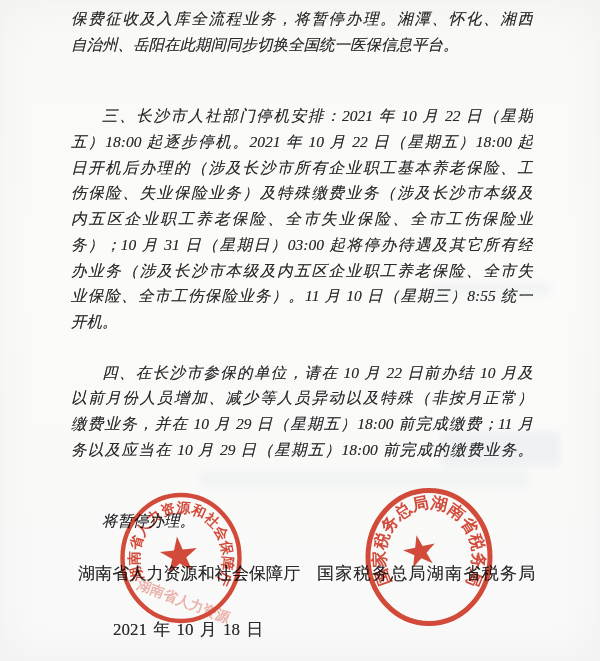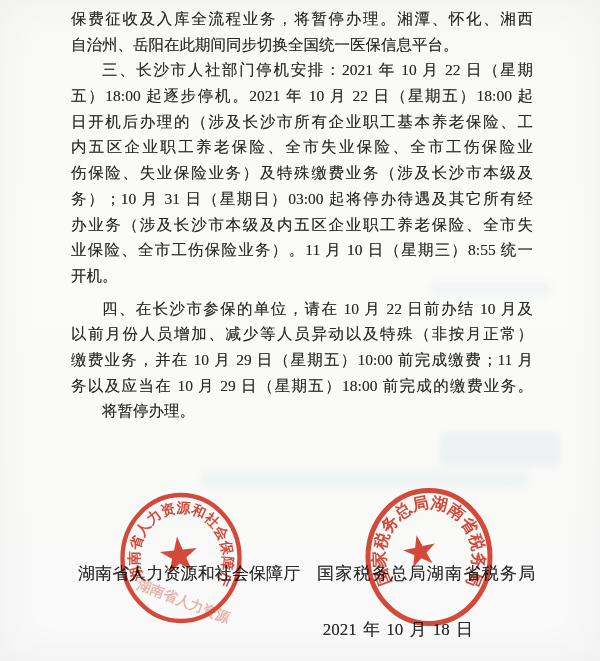--- a/index.html
+++ b/index.html
@@ -15,29 +15,30 @@
   .g1 { left:440px; top:432px; width:120px; height:34px; }
   .g2 { left:200px; top:470px; width:330px; height:18px; background:rgba(200,210,222,0.14); }
   .g3 { left:430px; top:282px; width:120px; height:14px; background:rgba(200,210,222,0.16); }
 
   .doc { position:absolute; top:6px; left:71px; width:462px; }
   .ln {
     width:462px; height:25.7px; line-height:25.7px; font-size:15.5px;
     color:#2a2a2a; text-align:left; box-sizing:border-box;
     white-space:normal; overflow:hidden;
     text-shadow:0 0 0.5px rgba(45,45,45,0.55);
+    font-style:italic;
   }
   .j { text-align:justify; text-align-last:justify; }
-  .ind { padding-left:31px; }
-  .pgap { margin-top:7px; }
+  .ind { padding-left:31px;margin-top:46px; }
+  .pgap { margin-top:25px; }
 
   .sig { position:absolute; top:564px; height:20px; line-height:20px; font-size:17px; color:#2a2a2a; text-shadow:0 0 0.5px rgba(45,45,45,0.55); }
   .sig-left { left:78px; letter-spacing:0.1px; }
   .sig-right { left:317px; letter-spacing:1.3px; }
-  .date { position:absolute; top:618px; left:113px; width:360px; text-align:right; font-size:17px; color:#2a2a2a; word-spacing:2px; text-shadow:0 0 0.5px rgba(45,45,45,0.55); }
+  .date { position:absolute; top:618px; left:113px; width:360px; text-align:left; font-size:17px; color:#2a2a2a; word-spacing:2px; text-shadow:0 0 0.5px rgba(45,45,45,0.55); }
 
   .seals { position:absolute; left:0; top:0; mix-blend-mode:multiply; opacity:0.92; pointer-events:none; }
   .seals text { font-family:"Liberation Serif","DejaVu Serif",serif; font-weight:bold; }
   .ring-left { font-size:14px; letter-spacing:0.2px; }
   .ring-right { font-size:16.5px; letter-spacing:0.2px; }
   .smudge { font-size:14px; opacity:0.4; filter:blur(0.6px); }
   .seal-ring { filter:blur(0.3px); }
 </style>
 </head>
 <body>
@@ -47,29 +48,29 @@
   <div class="ghost g1"></div>
   <div class="ghost g2"></div>
   <div class="ghost g3"></div>
 
   <div class="doc">
     <div class="ln j">保费征收及入库全流程业务，将暂停办理。湘潭、怀化、湘西</div>
     <div class="ln">自治州、岳阳在此期间同步切换全国统一医保信息平台。</div>
     <div class="ln j ind">三、长沙市人社部门停机安排：2021 年 10 月 22 日（星期</div>
     <div class="ln j">五）18:00 起逐步停机。2021 年 10 月 22 日（星期五）18:00 起</div>
     <div class="ln j">日开机后办理的（涉及长沙市所有企业职工基本养老保险、工</div>
+    <div class="ln j">伤保险、失业保险业务）及特殊缴费业务（涉及长沙市本级及</div>
     <div class="ln j">内五区企业职工养老保险、全市失业保险、全市工伤保险业</div>
-    <div class="ln j">伤保险、失业保险业务）及特殊缴费业务（涉及长沙市本级及</div>
     <div class="ln j">务）；10 月 31 日（星期日）03:00 起将停办待遇及其它所有经</div>
     <div class="ln j">办业务（涉及长沙市本级及内五区企业职工养老保险、全市失</div>
     <div class="ln j">业保险、全市工伤保险业务）。11 月 10 日（星期三）8:55 统一</div>
     <div class="ln">开机。</div>
     <div class="ln j ind pgap">四、在长沙市参保的单位，请在 10 月 22 日前办结 10 月及</div>
     <div class="ln j">以前月份人员增加、减少等人员异动以及特殊（非按月正常）</div>
-    <div class="ln j">缴费业务，并在 10 月 29 日（星期五）10:00 前完成缴费；11 月</div>
+    <div class="ln j">缴费业务，并在 10 月 29 日（星期五）18:00 前完成缴费；11 月</div>
     <div class="ln j">务以及应当在 10 月 29 日（星期五）18:00 前完成的缴费业务。</div>
     <div class="ln ind">将暂停办理。</div>
   </div>
 
   <div class="sig sig-left">湖南省人力资源和社会保障厅</div>
   <div class="sig sig-right">国家税务总局湖南省税务局</div>
   <div class="date">2021 年 10 月 18 日</div>
 
   <svg class="seals" width="600" height="661" viewBox="0 0 600 661">
     <defs>

